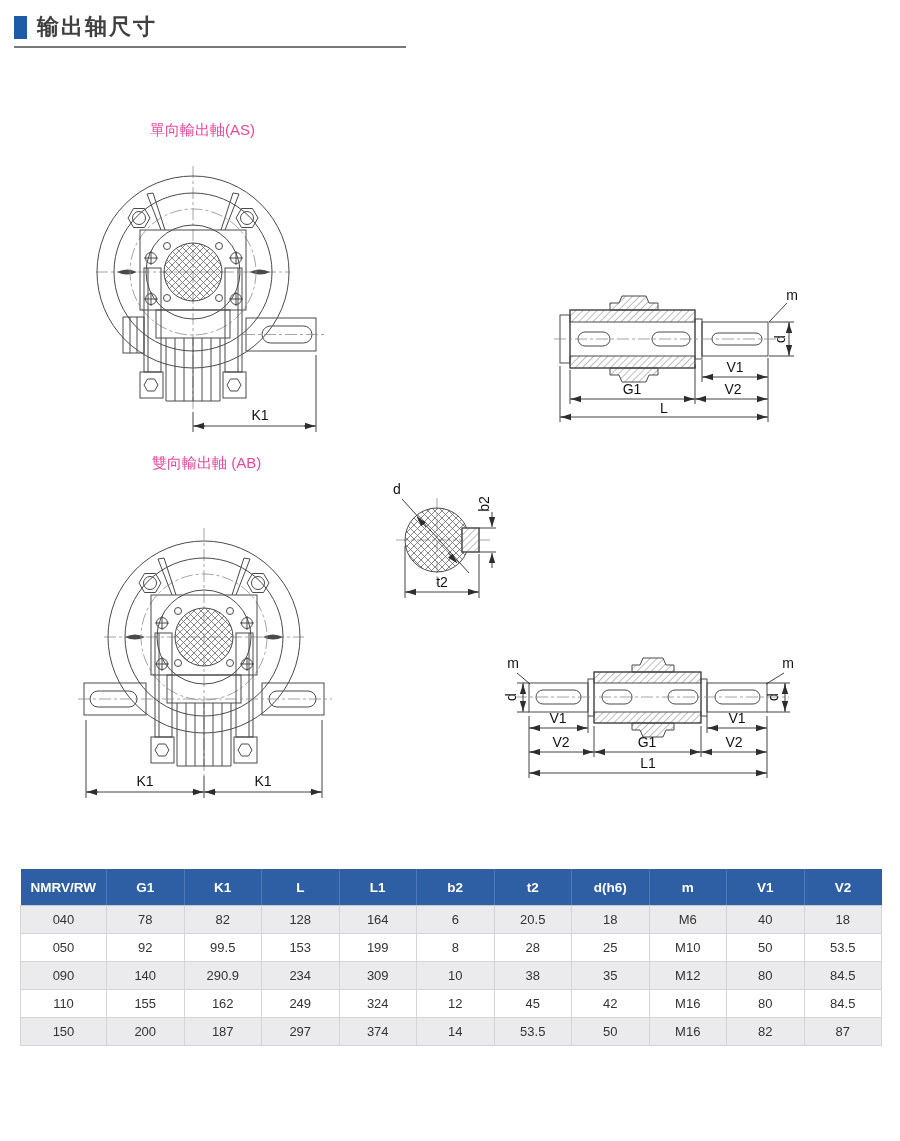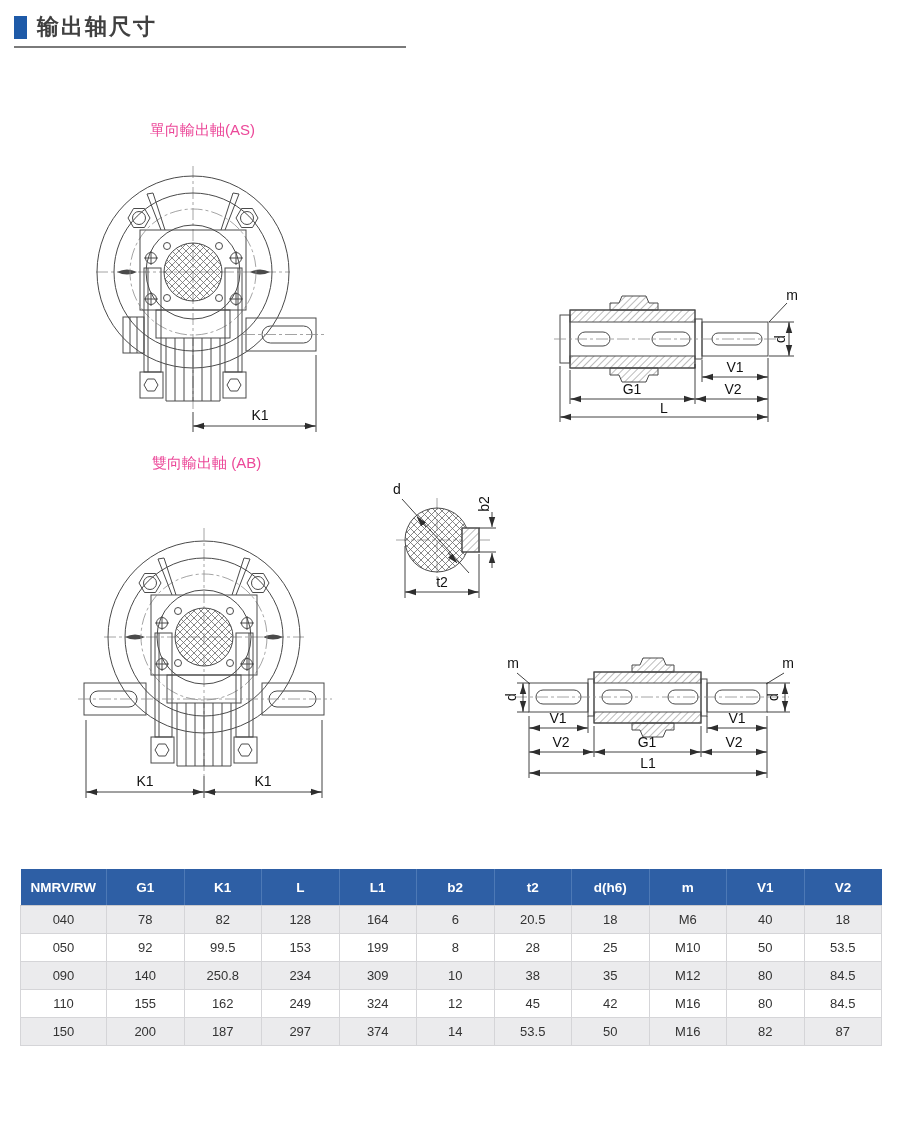--- a/index.html
+++ b/index.html
@@ -421,21 +421,21 @@
             <td>8</td>
             <td>28</td>
             <td>25</td>
             <td>M10</td>
             <td>50</td>
             <td>53.5</td>
           </tr>
           <tr>
             <td>090</td>
             <td>140</td>
-            <td>250.8</td>
+            <td>290.9</td>
             <td>234</td>
             <td>309</td>
             <td>10</td>
             <td>38</td>
             <td>35</td>
             <td>M12</td>
             <td>80</td>
             <td>84.5</td>
           </tr>
           <tr>

